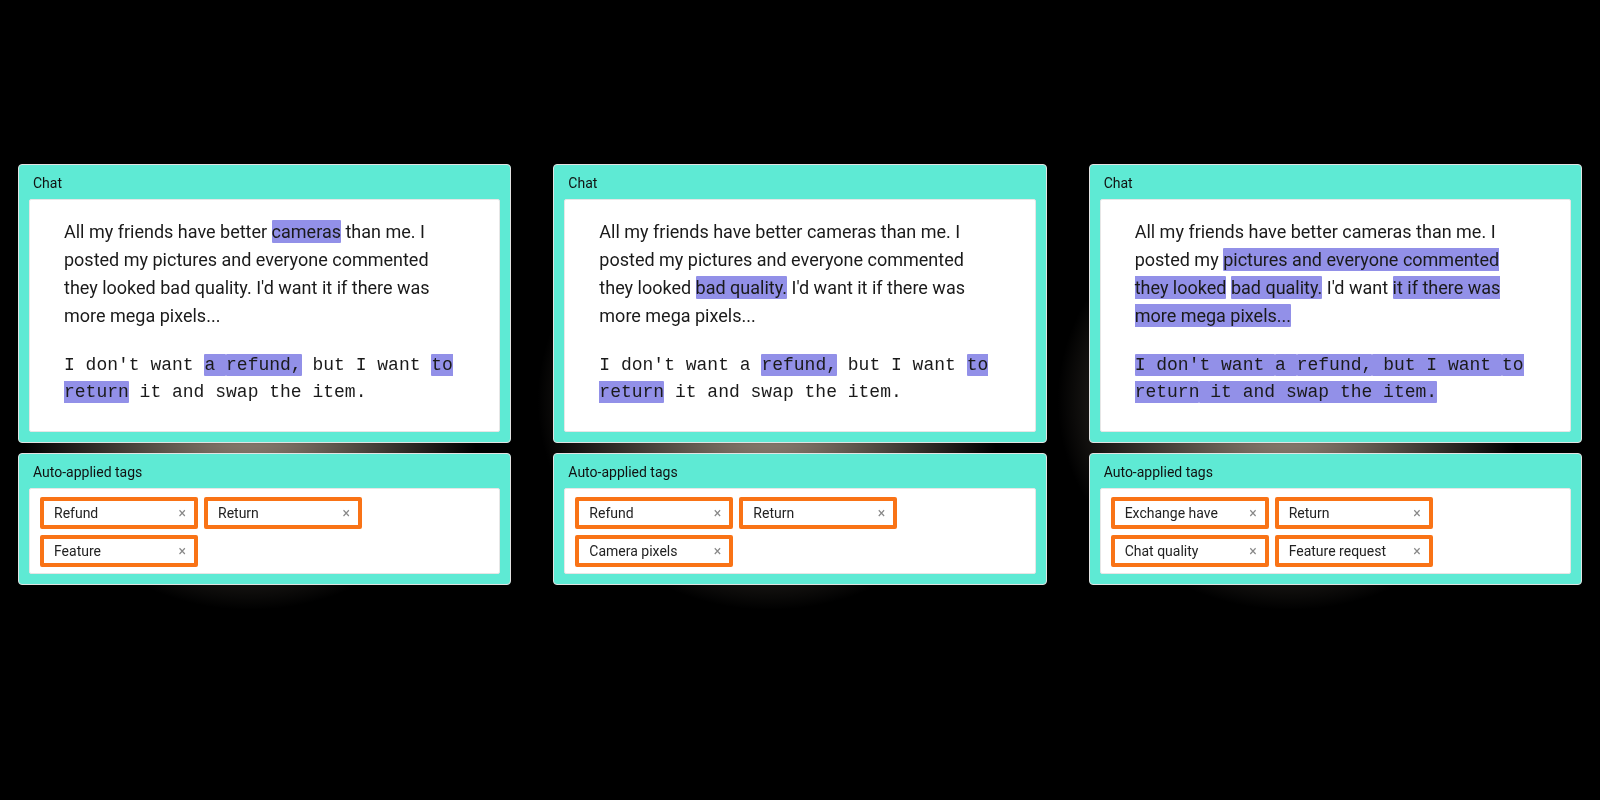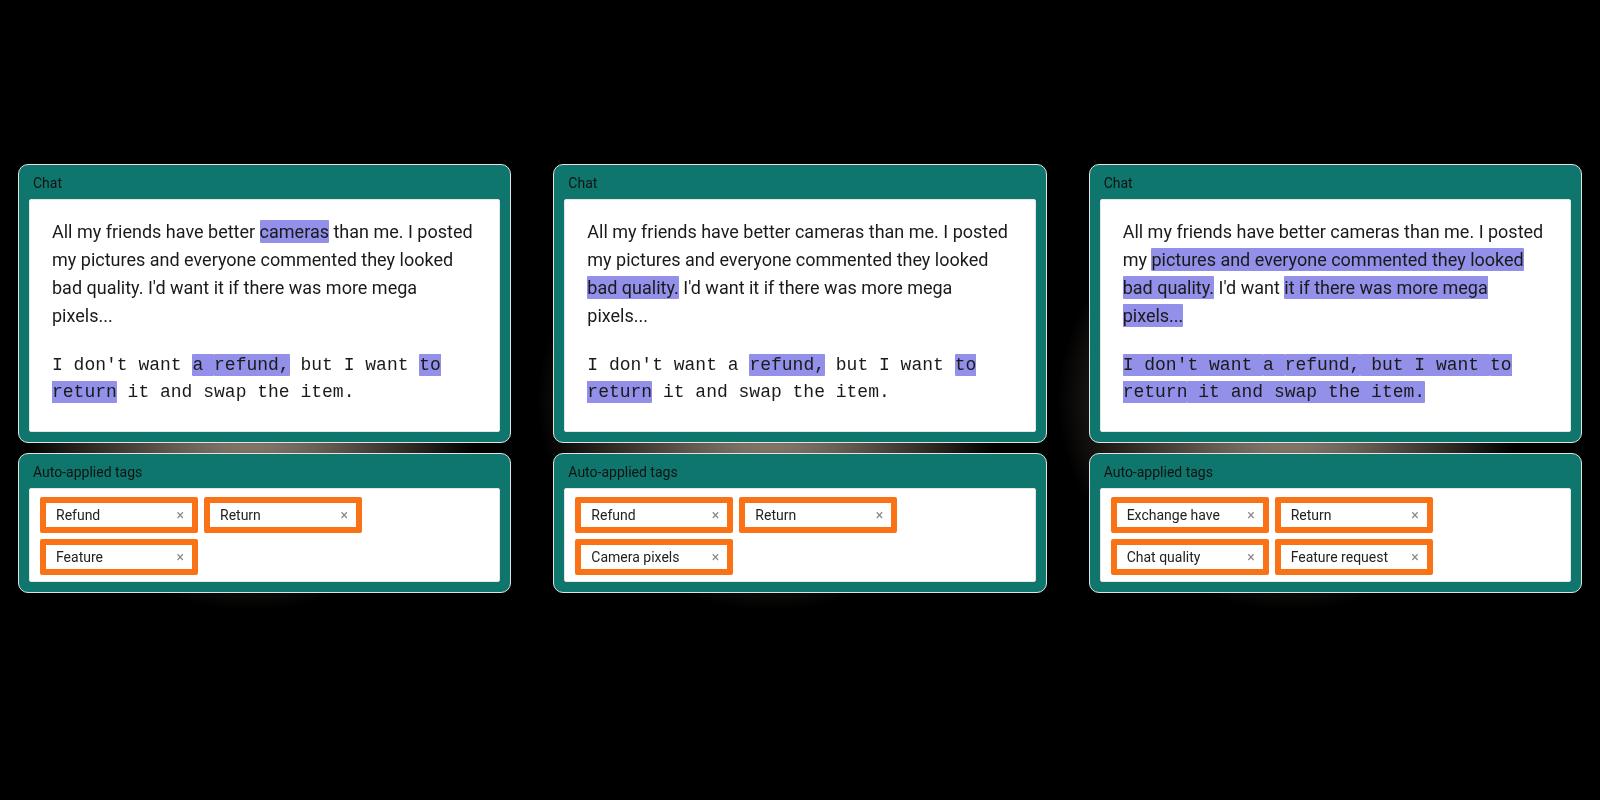--- a/index.html
+++ b/index.html
@@ -24,34 +24,34 @@
     right: 18px;
     display: flex;
     gap: 42px;
   }
   .col {
     flex: 1 1 0;
     display: flex;
     flex-direction: column;
   }
   .card {
-    background: #0f766e;
+    background: #5eead4;
     border: 1px solid #e2e2e2;
-    border-radius: 10px;
+    border-radius: 4px;
     box-shadow: 0 1px 2px rgba(0,0,0,0.08);
   }
   .card + .card { margin-top: 10px; }
   .card-header {
     font-size: 14px;
     padding: 10px 14px 8px;
     color: #111;
   }
   .chat-body {
     margin: 0 10px 10px 10px;
-    padding: 18px 22px 24px;
+    padding: 18px 34px 24px;
     background: #fff;
     border: 1px solid #e6e6e6;
     border-radius: 2px;
     font-size: 18px;
     line-height: 1.55;
     color: #1a1a1a;
   }
   .chat-body p { margin: 0; }
   .chat-body p + p { margin-top: 22px; font-family: Liberation Mono, monospace; }
   .hl {
@@ -69,21 +69,21 @@
     flex-wrap: wrap;
     gap: 6px;
   }
   .tag {
     display: inline-flex;
     align-items: center;
     justify-content: space-between;
     gap: 10px;
     min-width: 158px;
     background: #fff;
-    border: 6px solid #f97316;
+    border: 4px solid #f97316;
     border-radius: 2px;
     padding: 4px 8px 4px 10px;
     font-size: 14px;
     color: #222;
   }
   .tag .x {
     color: #888;
     font-size: 14px;
     line-height: 1;
     cursor: pointer;

